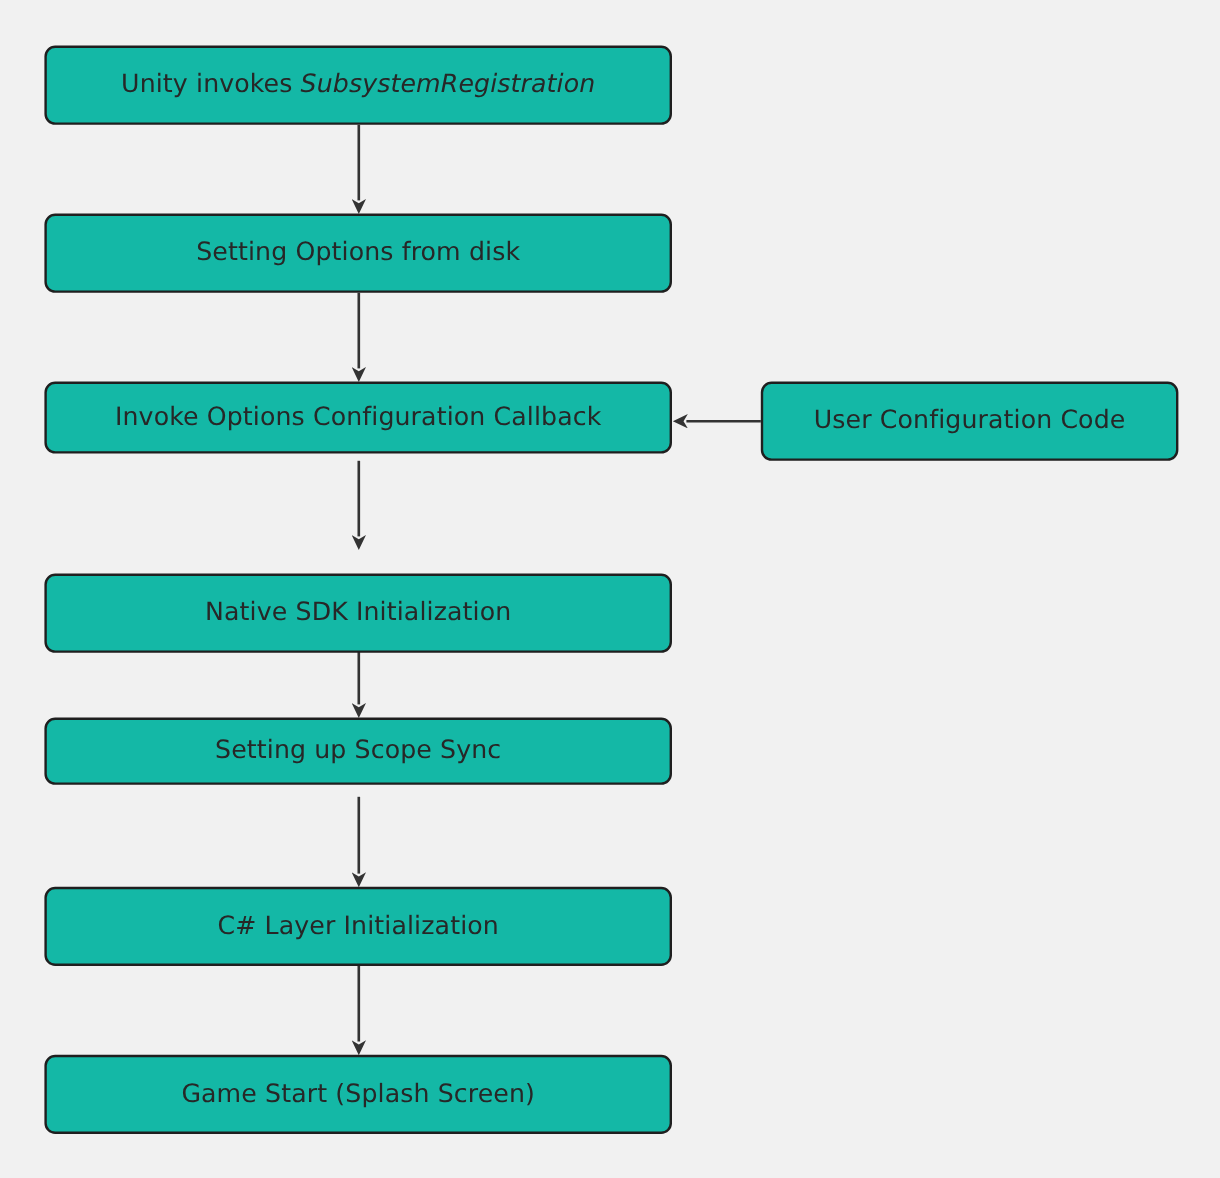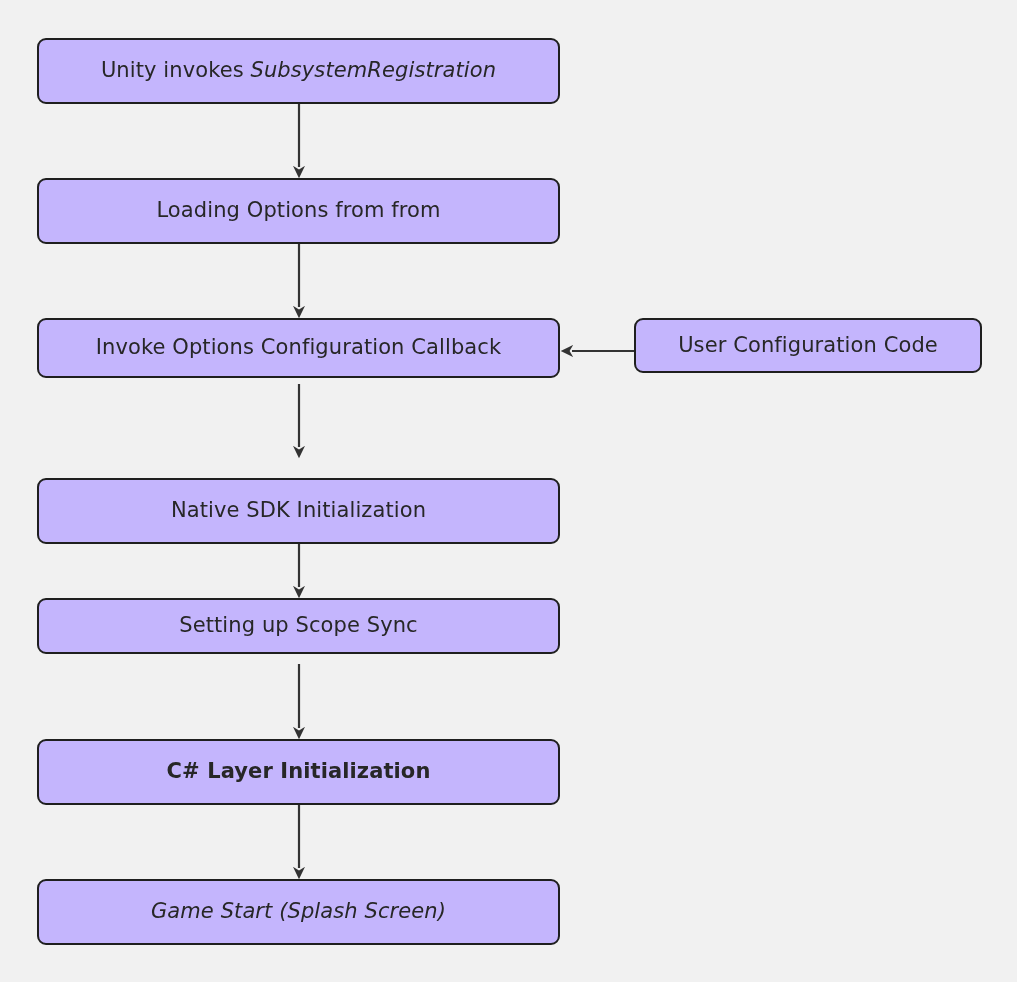--- a/index.html
+++ b/index.html
@@ -23,21 +23,21 @@
     position: absolute;
     left: 0;
     top: 0;
     width: 1017px;
     height: 982px;
     pointer-events: none;
   }
   .node {
     position: absolute;
     box-sizing: border-box;
-    background: #c4b5fd;
+    background: #14b8a6;
     border: 2.4px solid #1f1f1f;
     border-radius: 9px;
     display: flex;
     align-items: center;
     justify-content: center;
     text-align: center;
   }
   .node-label {
     font-size: 21px;
     line-height: 1.2;
@@ -48,23 +48,23 @@
   }
   .node-label .em {
     font-style: italic;
   }
   
   #node-subsystem      { left: 37px;  top: 38px;  width: 523px; height: 66px; }
   #node-loading        { left: 37px;  top: 178px; width: 523px; height: 66px; }
   #node-invoke         { left: 37px;  top: 318px; width: 523px; height: 60px; }
   #node-native         { left: 37px;  top: 458px; width: 523px; height: 66px; margin-top: 20px; }
   #node-scope          { left: 37px;  top: 598px; width: 523px; height: 56px; }
-  #node-csharp         { left: 37px;  top: 739px; width: 523px; height: 66px; font-weight: bold; }
-  #node-gamestart      { left: 37px;  top: 879px; width: 523px; height: 66px; font-style: italic; }
-  #node-userconfig     { left: 634px; top: 318px; width: 348px; height: 55px; }
+  #node-csharp         { left: 37px;  top: 739px; width: 523px; height: 66px; }
+  #node-gamestart      { left: 37px;  top: 879px; width: 523px; height: 66px; }
+  #node-userconfig     { left: 634px; top: 318px; width: 348px; height: 66px; }
 </style>
 </head>
 <body>
 
 <div id="flow-root">
 
   <svg id="edge-layer" viewBox="0 0 1017 982" width="1017" height="982" xmlns="http://www.w3.org/2000/svg">
     <defs>
 
       <marker id="arrow-down" markerWidth="14" markerHeight="12" refX="1.2" refY="6" orient="auto" markerUnits="userSpaceOnUse">
@@ -93,21 +93,21 @@
     <g>
       <line x1="634" y1="351" x2="572" y2="351" stroke="#333333" stroke-width="2.2" marker-end="url(#arrow-down)"></line>
     </g>
   </svg>
 
   <div class="node" id="node-subsystem">
     <span class="node-label"><span>Unity invokes </span><span class="em">SubsystemRegistration</span></span>
   </div>
 
   <div class="node" id="node-loading">
-    <span class="node-label">Loading Options from from</span>
+    <span class="node-label">Setting Options from disk</span>
   </div>
 
   <div class="node" id="node-invoke">
     <span class="node-label">Invoke Options Configuration Callback</span>
   </div>
 
   <div class="node" id="node-native">
     <span class="node-label">Native SDK Initialization</span>
   </div>
 

